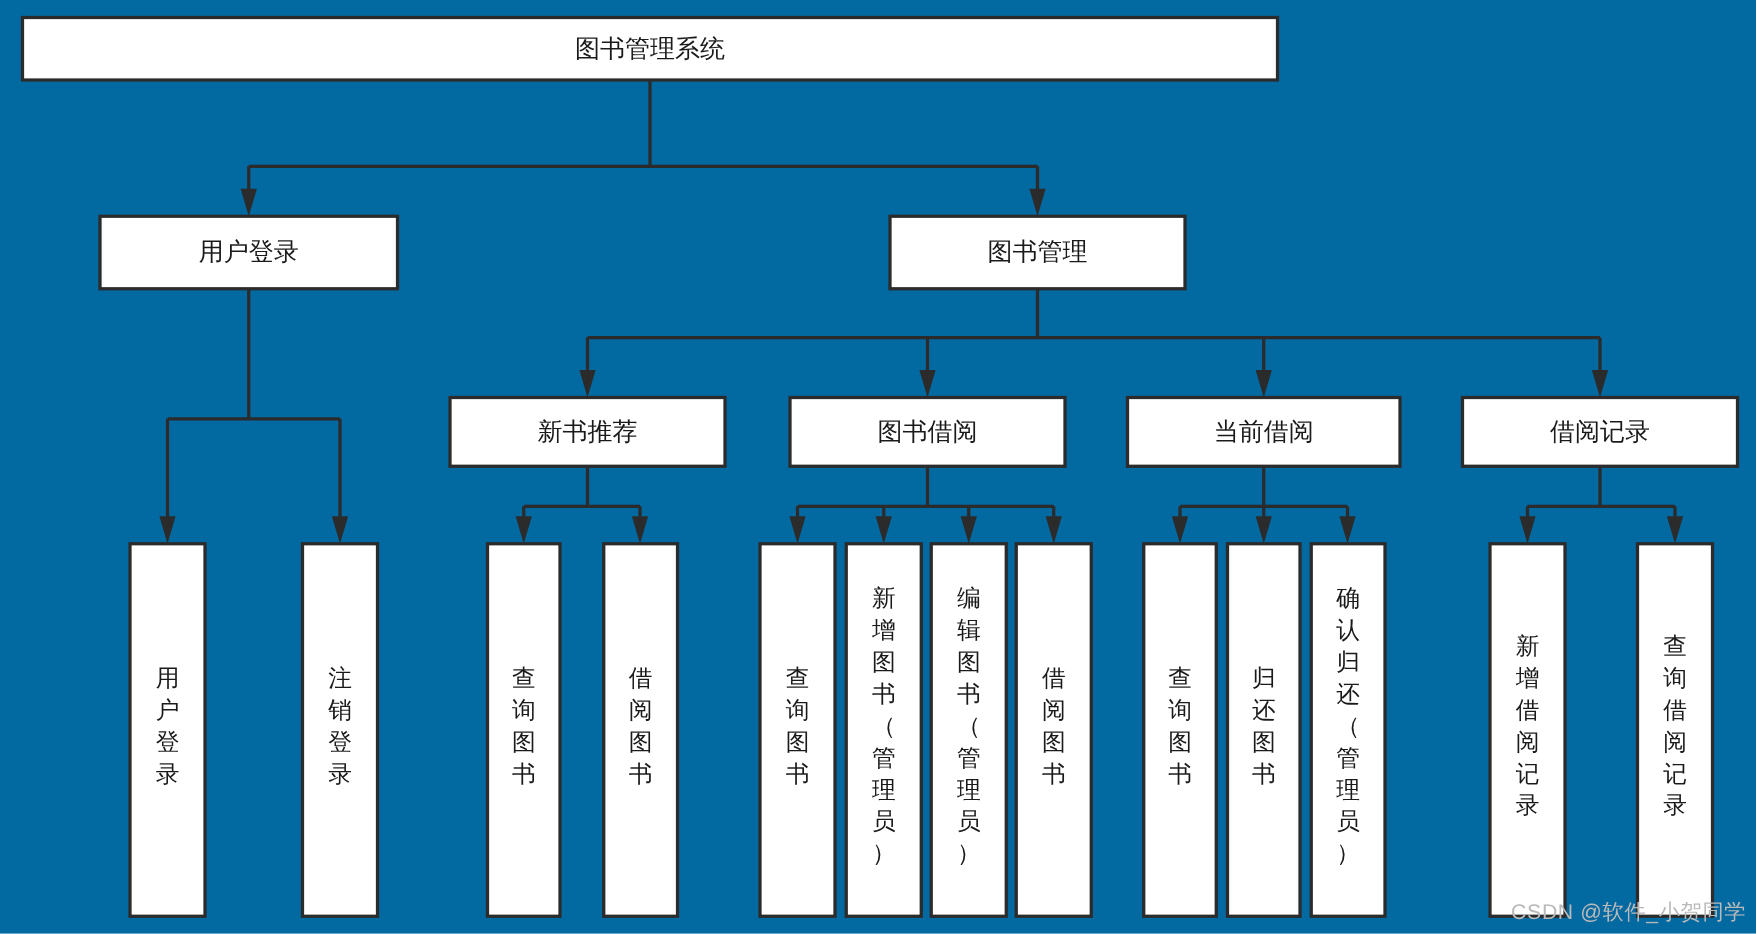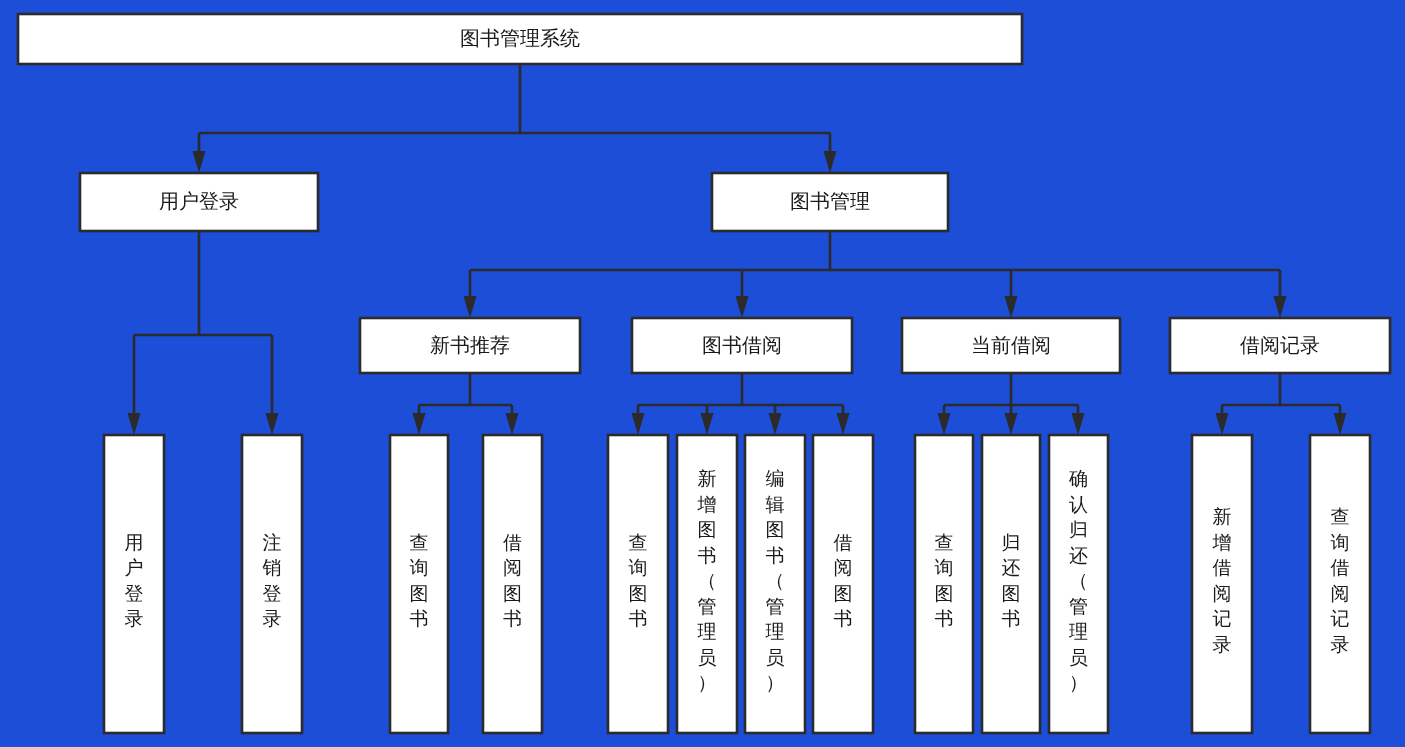--- a/index.html
+++ b/index.html
@@ -8,21 +8,21 @@
     padding: 0;
     background: #ffffff;
   }
   body {
     font-family: "Liberation Sans", "DejaVu Sans", sans-serif;
   }
   #diagram-root {
     position: relative;
     width: 1405px;
     height: 747px;
-    background: #1d4ed8;
+    background: #0369a1;
     overflow: hidden;
   }
   svg.diagram-canvas {
     position: absolute;
     left: 0;
     top: 0;
     width: 1405px;
     height: 747px;
     display: block;
   }
@@ -215,13 +215,14 @@
         <g>
           <rect x="1192" y="435" width="60" height="298" class="node-box"></rect>
           <text x="1222" y="523.25" class="node-label-vertical" font-size="19"><tspan x="1222" dy="0">新</tspan><tspan x="1222" dy="25.5">增</tspan><tspan x="1222" dy="25.5">借</tspan><tspan x="1222" dy="25.5">阅</tspan><tspan x="1222" dy="25.5">记</tspan><tspan x="1222" dy="25.5">录</tspan></text>
         </g>
         <g>
           <rect x="1310" y="435" width="60" height="298" class="node-box"></rect>
           <text x="1340" y="523.25" class="node-label-vertical" font-size="19"><tspan x="1340" dy="0">查</tspan><tspan x="1340" dy="25.5">询</tspan><tspan x="1340" dy="25.5">借</tspan><tspan x="1340" dy="25.5">阅</tspan><tspan x="1340" dy="25.5">记</tspan><tspan x="1340" dy="25.5">录</tspan></text>
         </g>
       </g>
   </svg>
+  <div class="watermark">CSDN @软件_小贺同学</div>
 </div>
 
 </body></html>

